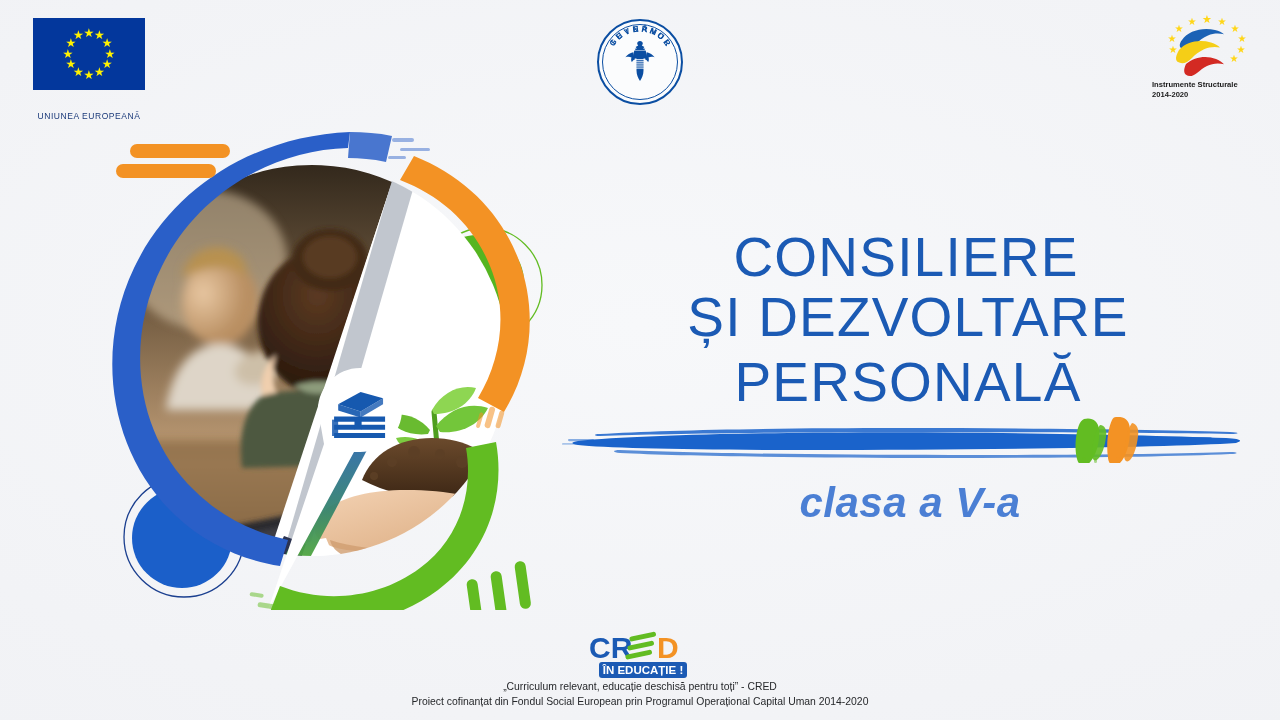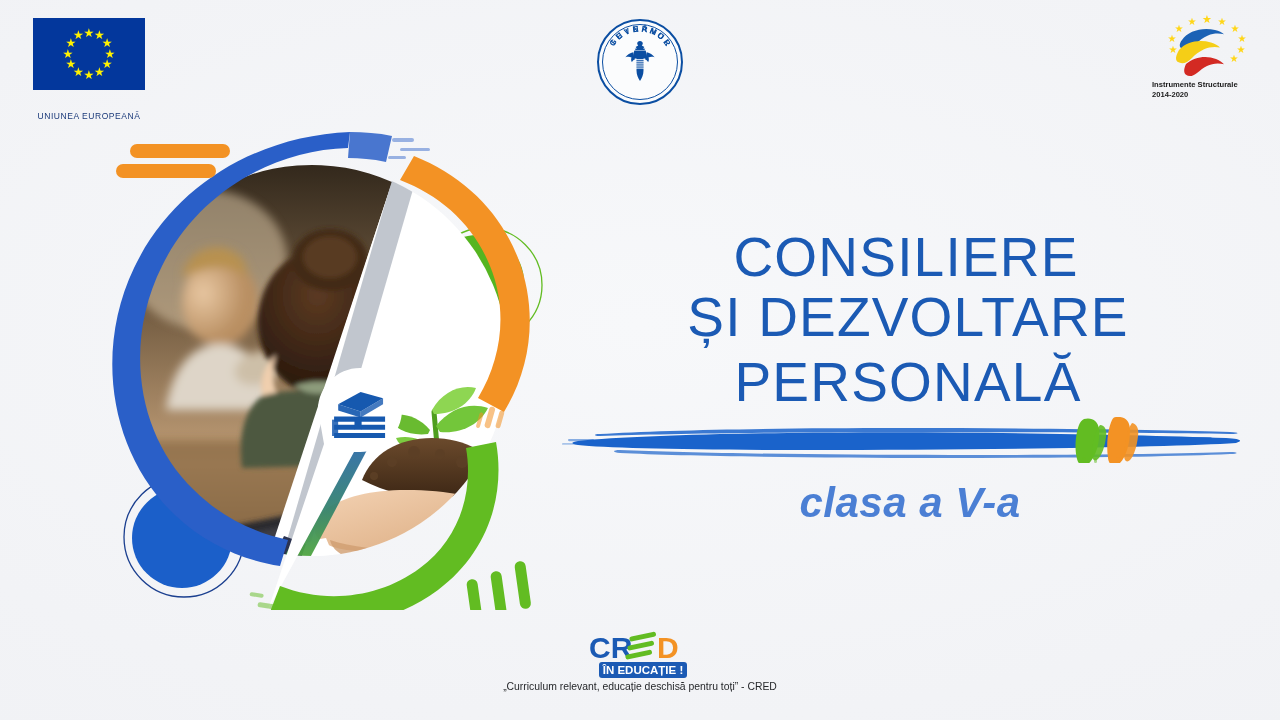--- a/index.html
+++ b/index.html
@@ -387,15 +387,16 @@
           <rect x="556" y="40" width="4" height="6" rx="2" opacity=".6"></rect>
         </g>
       </svg>
     </div>
 
     <div class="t-sub">clasa a V-a</div>
   </div>
 
   <div id="footertext">
     <div>„Curriculum relevant, educație deschisă pentru toți” - CRED</div>
+    <div>Proiect cofinanțat din Fondul Social European prin Programul Operațional Capital Uman 2014-2020</div>
   </div>
 
 </div>
 
 </body></html>

